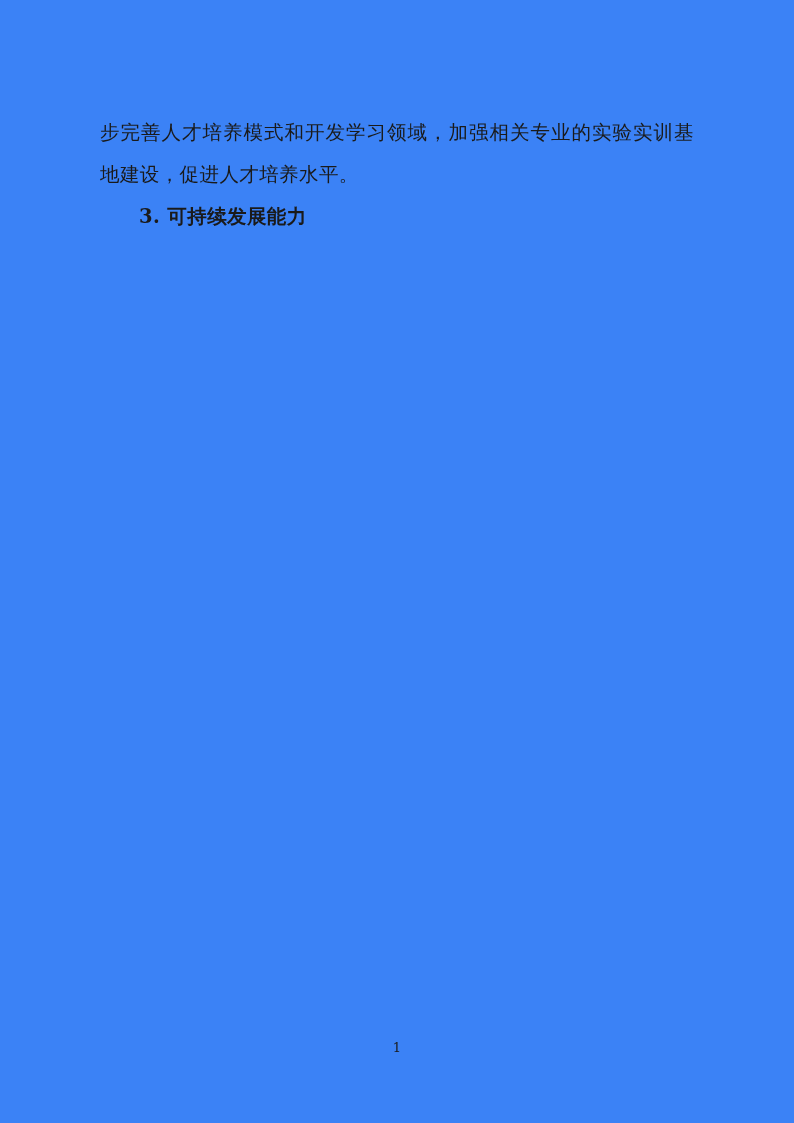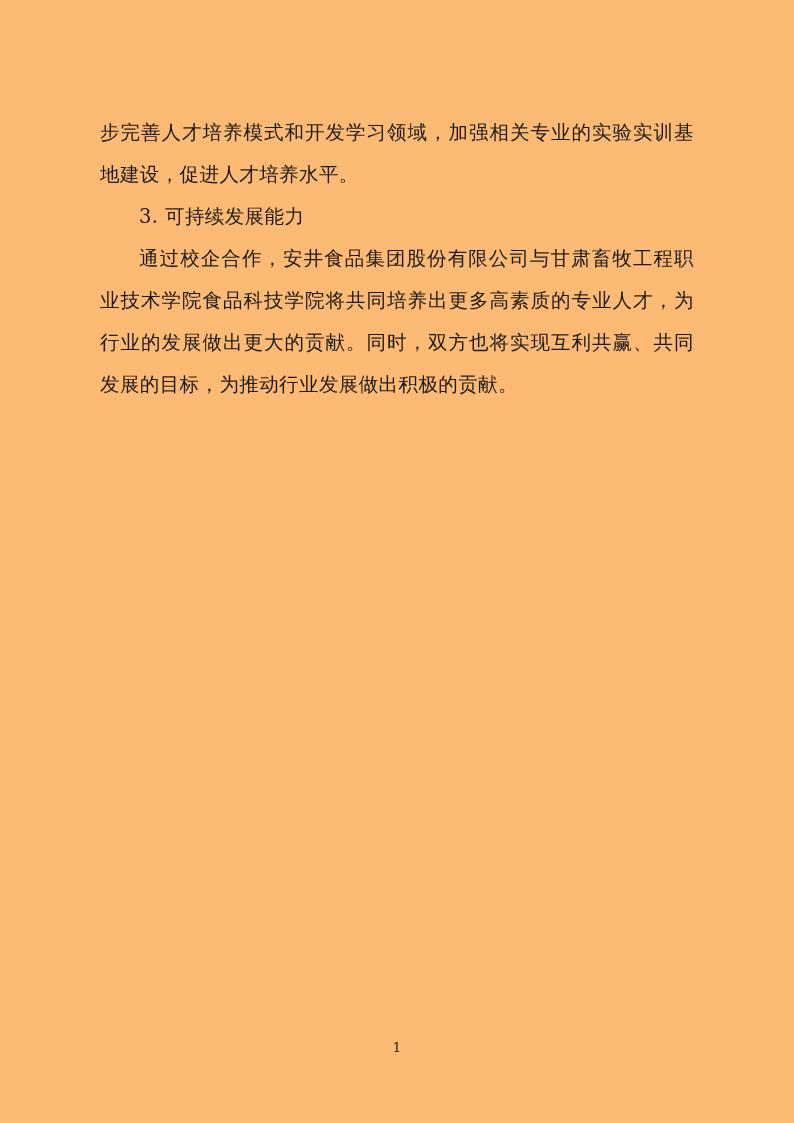--- a/index.html
+++ b/index.html
@@ -3,21 +3,21 @@
 <meta charset="utf-8">
 <style>
   html, body {
     margin: 0;
     padding: 0;
     background: #e8e8e8;
   }
   .page {
     width: 794px;
     height: 1123px;
-    background: #fdba74;
+    background: #3b82f6;
     margin: 0 auto;
     position: relative;
     box-sizing: border-box;
     font-family: "DejaVu Serif", "Liberation Serif", serif;
     color: #1a1a1a;
   }
   .content {
     position: absolute;
     left: 100px;
     top: 112px;
@@ -31,21 +31,21 @@
     text-justify: inter-ideograph;
     letter-spacing: 0.4px;
   }
   p.indent {
     text-indent: 2em;
   }
   h3.heading {
     margin: 0;
     font-size: 19.5px;
     line-height: 42px;
-    font-weight: normal;
+    font-weight: bold;
     text-indent: 2em;
     letter-spacing: 0.4px;
   }
   .page-number {
     position: absolute;
     left: 0;
     right: 0;
     top: 1040px;
     text-align: center;
     font-size: 13px;
@@ -57,18 +57,17 @@
 <body>
 
 <div class="page">
   <div class="content">
 
     <p class="body-text">步完善人才培养模式和开发学习领域，加强相关专业的实验实训基地建设，促进人才培养水平。</p>
 
     <h3 class="heading">3. 可持续发展能力</h3>
 
 
-    <p class="body-text indent">通过校企合作，安井食品集团股份有限公司与甘肃畜牧工程职业技术学院食品科技学院将共同培养出更多高素质的专业人才，为行业的发展做出更大的贡献。同时，双方也将实现互利共赢、共同发展的目标，为推动行业发展做出积极的贡献。</p>
 
   </div>
 
   <div class="page-number">1</div>
 </div>
 
 </body></html>

